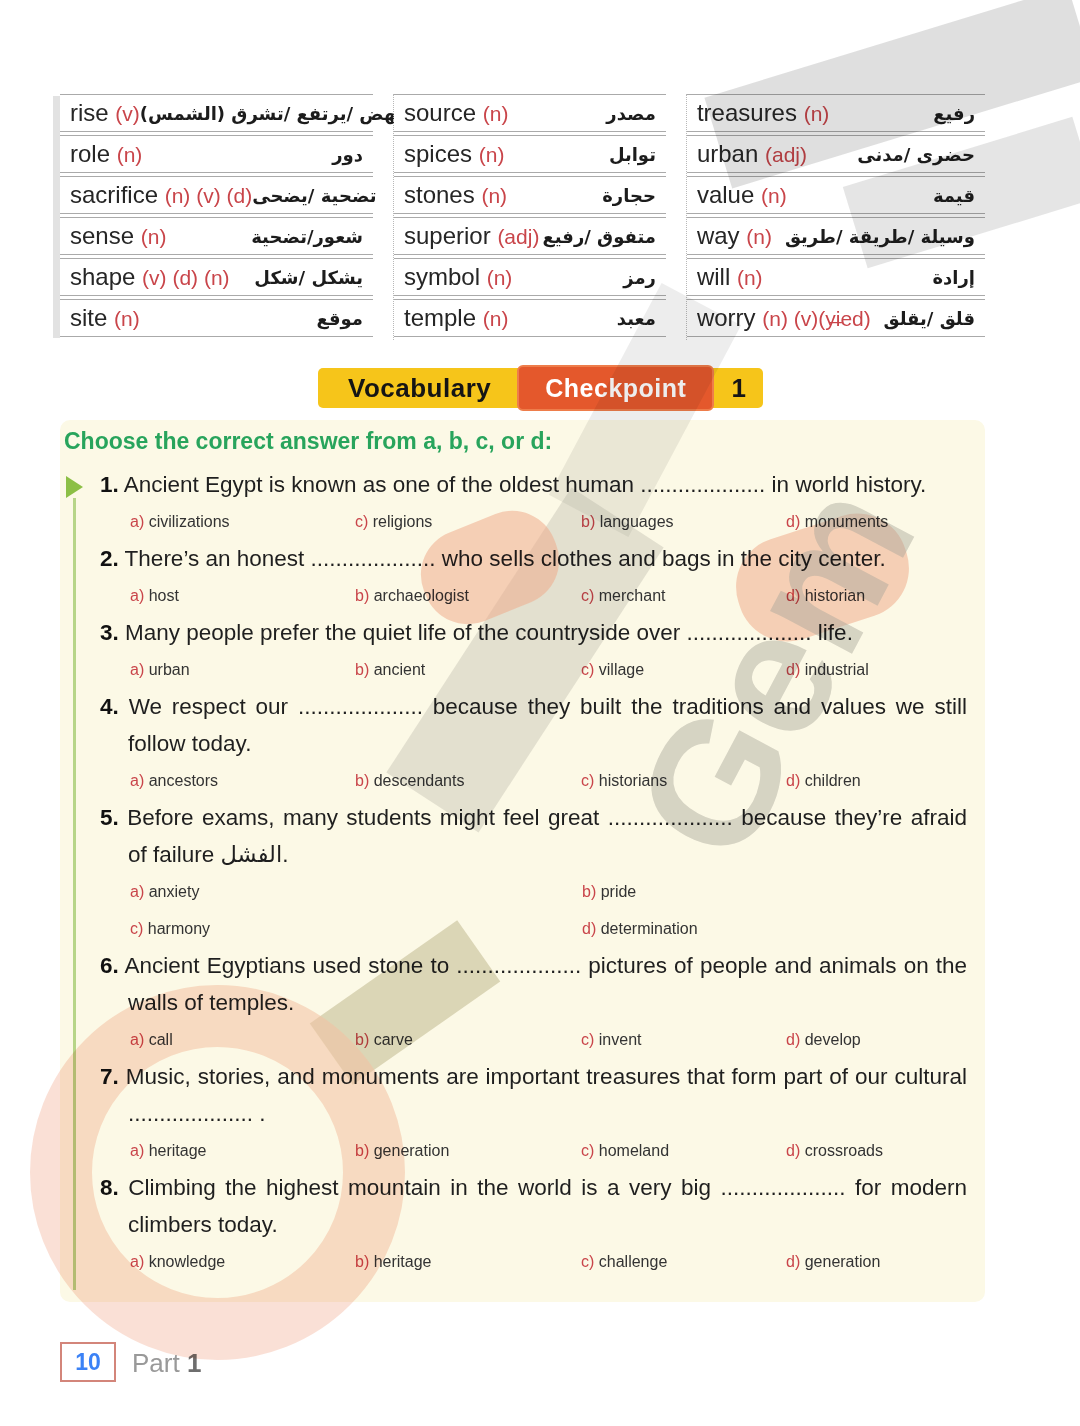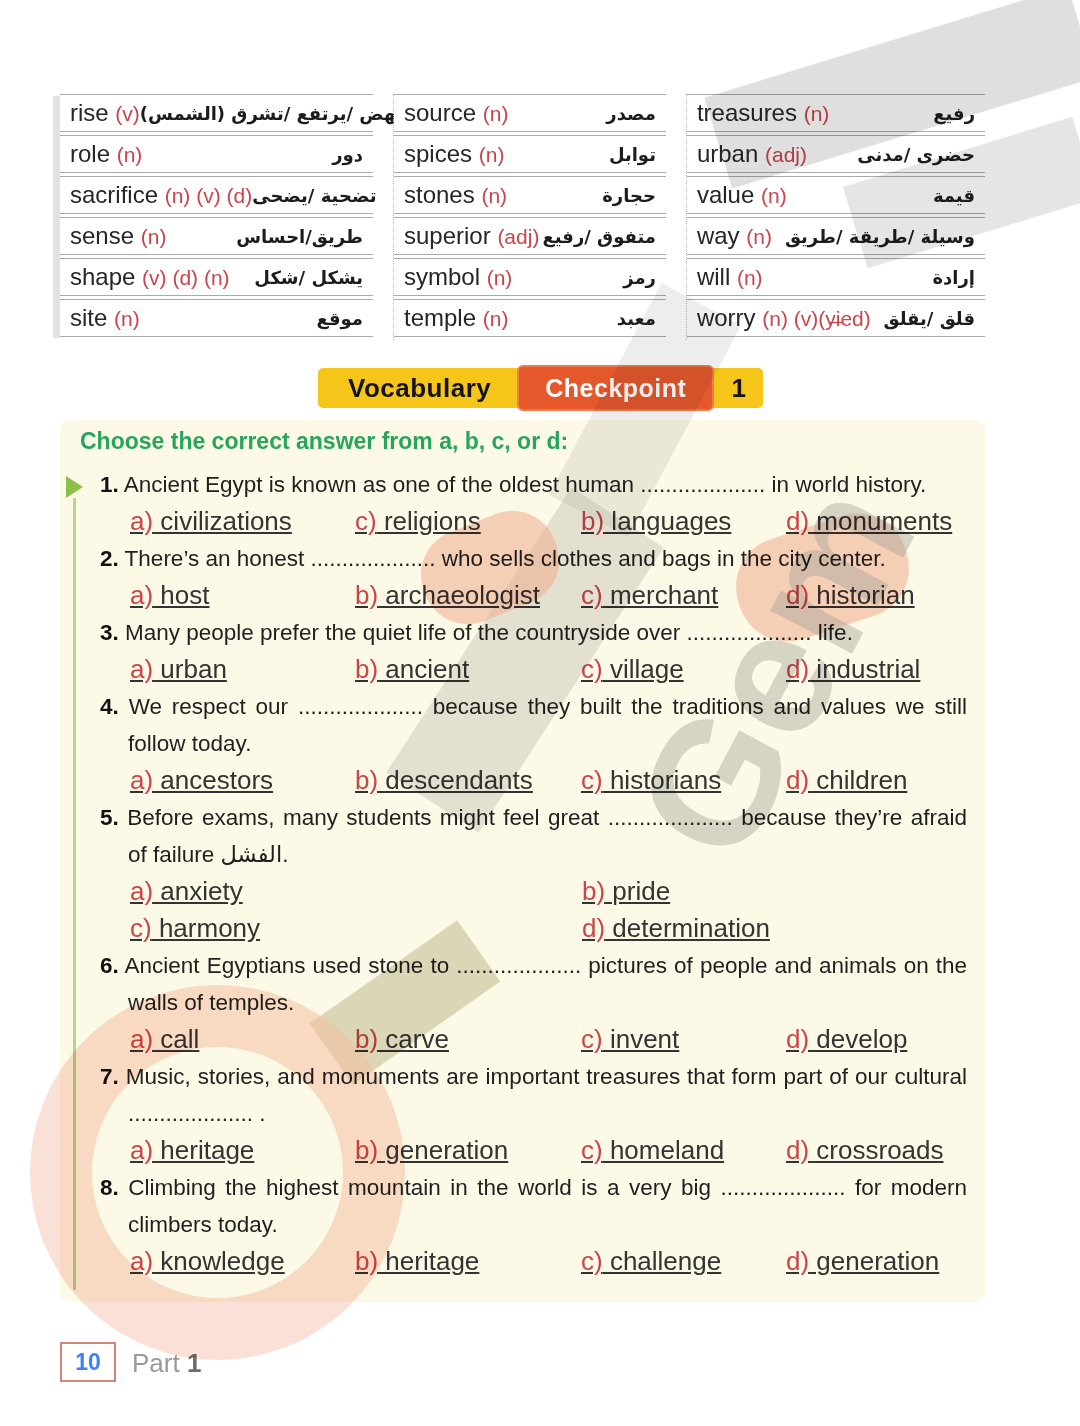--- a/index.html
+++ b/index.html
@@ -30,32 +30,32 @@
             background:#f6c51a; border-radius:5px; }
   .b-yellow { padding:0 26px 0 30px; font-weight:bold; font-size:26px; color:#151515; letter-spacing:.5px; }
   .b-orange { height:46px; margin:-3px 0; background:#e4582c; border:2px solid #ee7d4b; border-radius:6px;
               color:#ffffff; font-weight:bold; font-size:25px; display:flex; align-items:center;
               padding:0 26px; box-sizing:border-box; letter-spacing:.5px; }
   .b-num { padding:0 17px; font-weight:bold; font-size:26px; color:#151515; }
 
   
   .quiz { position:absolute; left:60px; top:420px; width:925px; height:882px;
           background:#fcf9e6; border-radius:10px; }
-  .instruction { position:absolute; left:20px; top:8px; margin:0; font-size:23px; color:#28a45c; font-weight:bold; }
+  .instruction { position:absolute; left:4px; top:8px; margin:0; font-size:23px; color:#28a45c; font-weight:bold; }
   .arrow { position:absolute; left:6px; top:56px; width:0; height:0;
            border-left:17px solid #8cbf45; border-top:11px solid transparent; border-bottom:11px solid transparent; }
   .gline { position:absolute; left:13px; top:78px; height:792px; width:3px; background:#b7d588; }
   .qlist { position:absolute; left:40px; top:46px; right:18px; }
   .qtext { margin:0; padding-left:28px; text-indent:-28px; font-size:22.5px; color:#1f1f1f;
            line-height:37px; text-align:justify; }
   .qtext b { color:#111; }
   .opts { display:grid; padding-left:30px; line-height:37px; }
   .opts.four { grid-template-columns:225px 226px 205px auto; }
   .opts.two  { grid-template-columns:452px auto; }
-  .opt { font-size:26px; color:#333; white-space:nowrap;text-decoration:underline; }
+  .opt { font-size:16px; color:#333; white-space:nowrap; }
   .letter { color:#c9454a; }
 
   
   .pagenum { position:absolute; left:60px; top:1342px; width:52px; height:36px; border:2px solid #d3857a;
              display:flex; align-items:center; justify-content:center; font-size:23px; font-weight:bold;
              color:#3b82f6; background:#fff; }
   .part { position:absolute; left:132px; top:1348px; font-size:26px; color:#999;text-align:right; }
   .part b { color:#6e6e6e; }
 
   
@@ -87,21 +87,21 @@
         <div class="vrow">
           <span class="ven">role <span class="vtag">(n)</span></span>
           <span class="var">دور</span>
         </div>
         <div class="vrow">
           <span class="ven">sacrifice <span class="vtag">(n) (v) (d)</span></span>
           <span class="var">تضحية /يضحى</span>
         </div>
         <div class="vrow">
           <span class="ven">sense <span class="vtag">(n)</span></span>
-          <span class="var">طريق/احساس</span>
+          <span class="var">شعور/تضحية</span>
         </div>
         <div class="vrow">
           <span class="ven">shape <span class="vtag">(v) (d) (n)</span></span>
           <span class="var">يشكل /شكل</span>
         </div>
         <div class="vrow">
           <span class="ven">site <span class="vtag">(n)</span></span>
           <span class="var">موقع</span>
         </div>
       </div>

